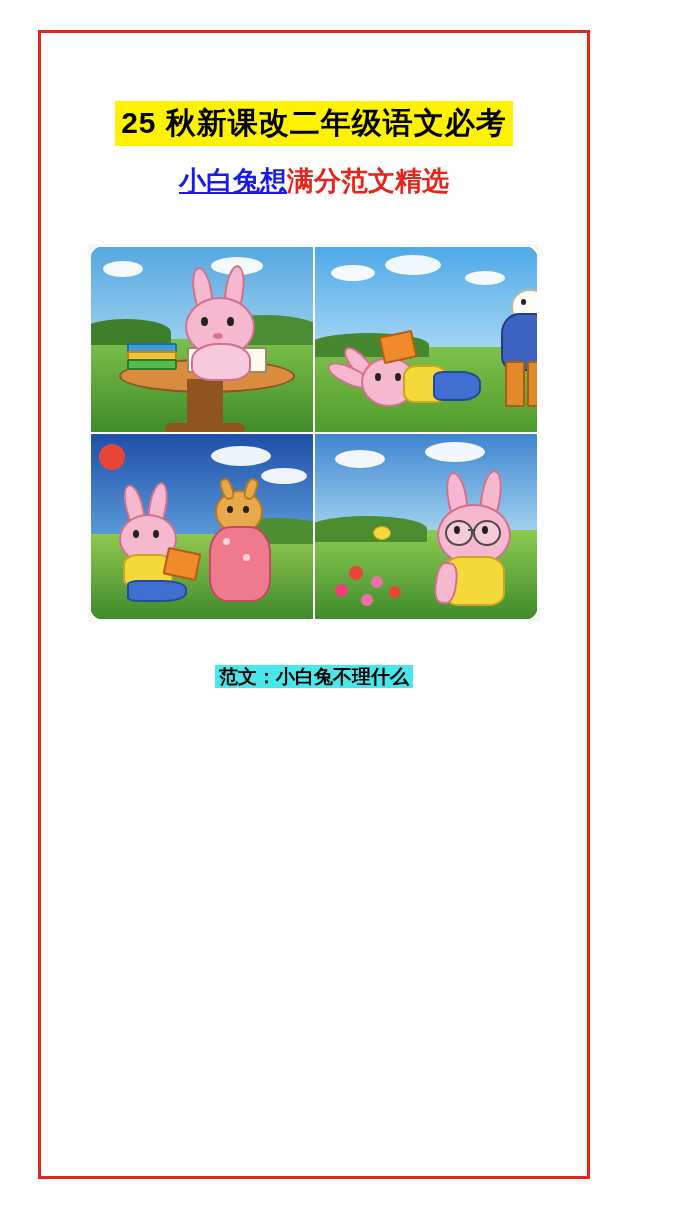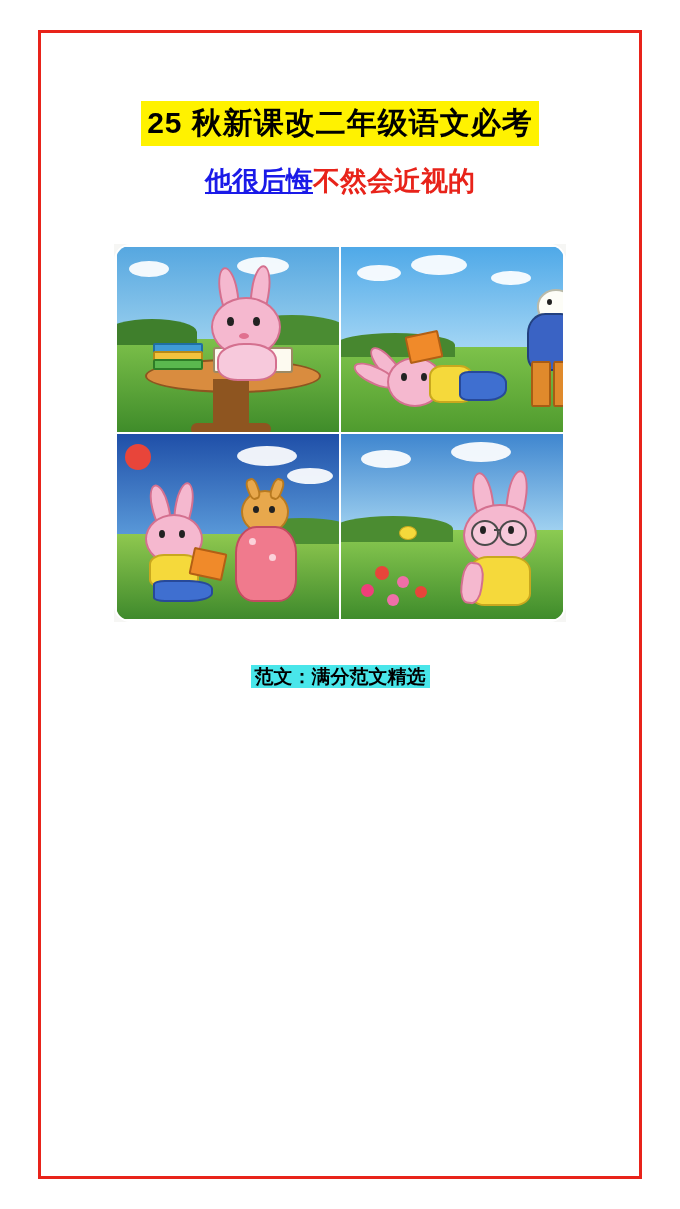--- a/index.html
+++ b/index.html
@@ -11,21 +11,21 @@
     width: 680px;
     height: 1209px;
     font-family: "Liberation Sans", sans-serif;
     position: relative;
     overflow: hidden;
   }
   .page-frame {
     position: absolute;
     left: 38px;
     top: 30px;
-    width: 604px;
+    width: 552px;
     height: 1149px;
     border: 3px solid #e8231a;
     box-sizing: border-box;
     background: #ffffff;
   }
   .content {
     position: absolute;
     left: 0;
     top: 0;
     width: 100%;
@@ -232,21 +232,21 @@
 <body>
 
 <div class="page-frame">
   <div class="content">
 
     <div class="title-1">
       <span>25 秋新课改二年级语文必考</span>
     </div>
 
     <div class="title-2">
-      <span class="blue">他很后悔</span><span class="red">不然会近视的</span>
+      <span class="blue">小白兔想</span><span class="red">满分范文精选</span>
     </div>
 
     <div class="comic">
       <div class="comic-inner">
 
         <div class="panel">
           <div class="sky" style="height:55%; background:linear-gradient(#56a7e0,#9ed2ef);"></div>
           <div class="ground" style="height:50%; background:linear-gradient(#7cc04a,#3f8c2a);"></div>
           <div class="cloud" style="left:12px; top:14px; width:40px; height:16px;"></div>
           <div class="cloud" style="left:120px; top:10px; width:52px; height:18px;"></div>
@@ -349,18 +349,18 @@
           <div style="position:absolute; left:139px; top:92px; width:6px; height:8px; background:#222; border-radius:50%;"></div>
           <div style="position:absolute; left:167px; top:92px; width:6px; height:8px; background:#222; border-radius:50%;"></div>
           <div class="shirt" style="left:128px; top:122px; width:58px; height:46px;"></div>
           <div style="position:absolute; left:120px; top:128px; width:18px; height:38px; background:#f5b8cf; border:2px solid #d4708f; border-radius:40%; transform:rotate(8deg);"></div>
         </div>
 
       </div>
     </div>
 
     <div class="essay-title">
-      <span>范文：满分范文精选</span>
+      <span>范文：小白兔不理什么</span>
     </div>
 
 
   </div>
 </div>
 
 </body></html>

